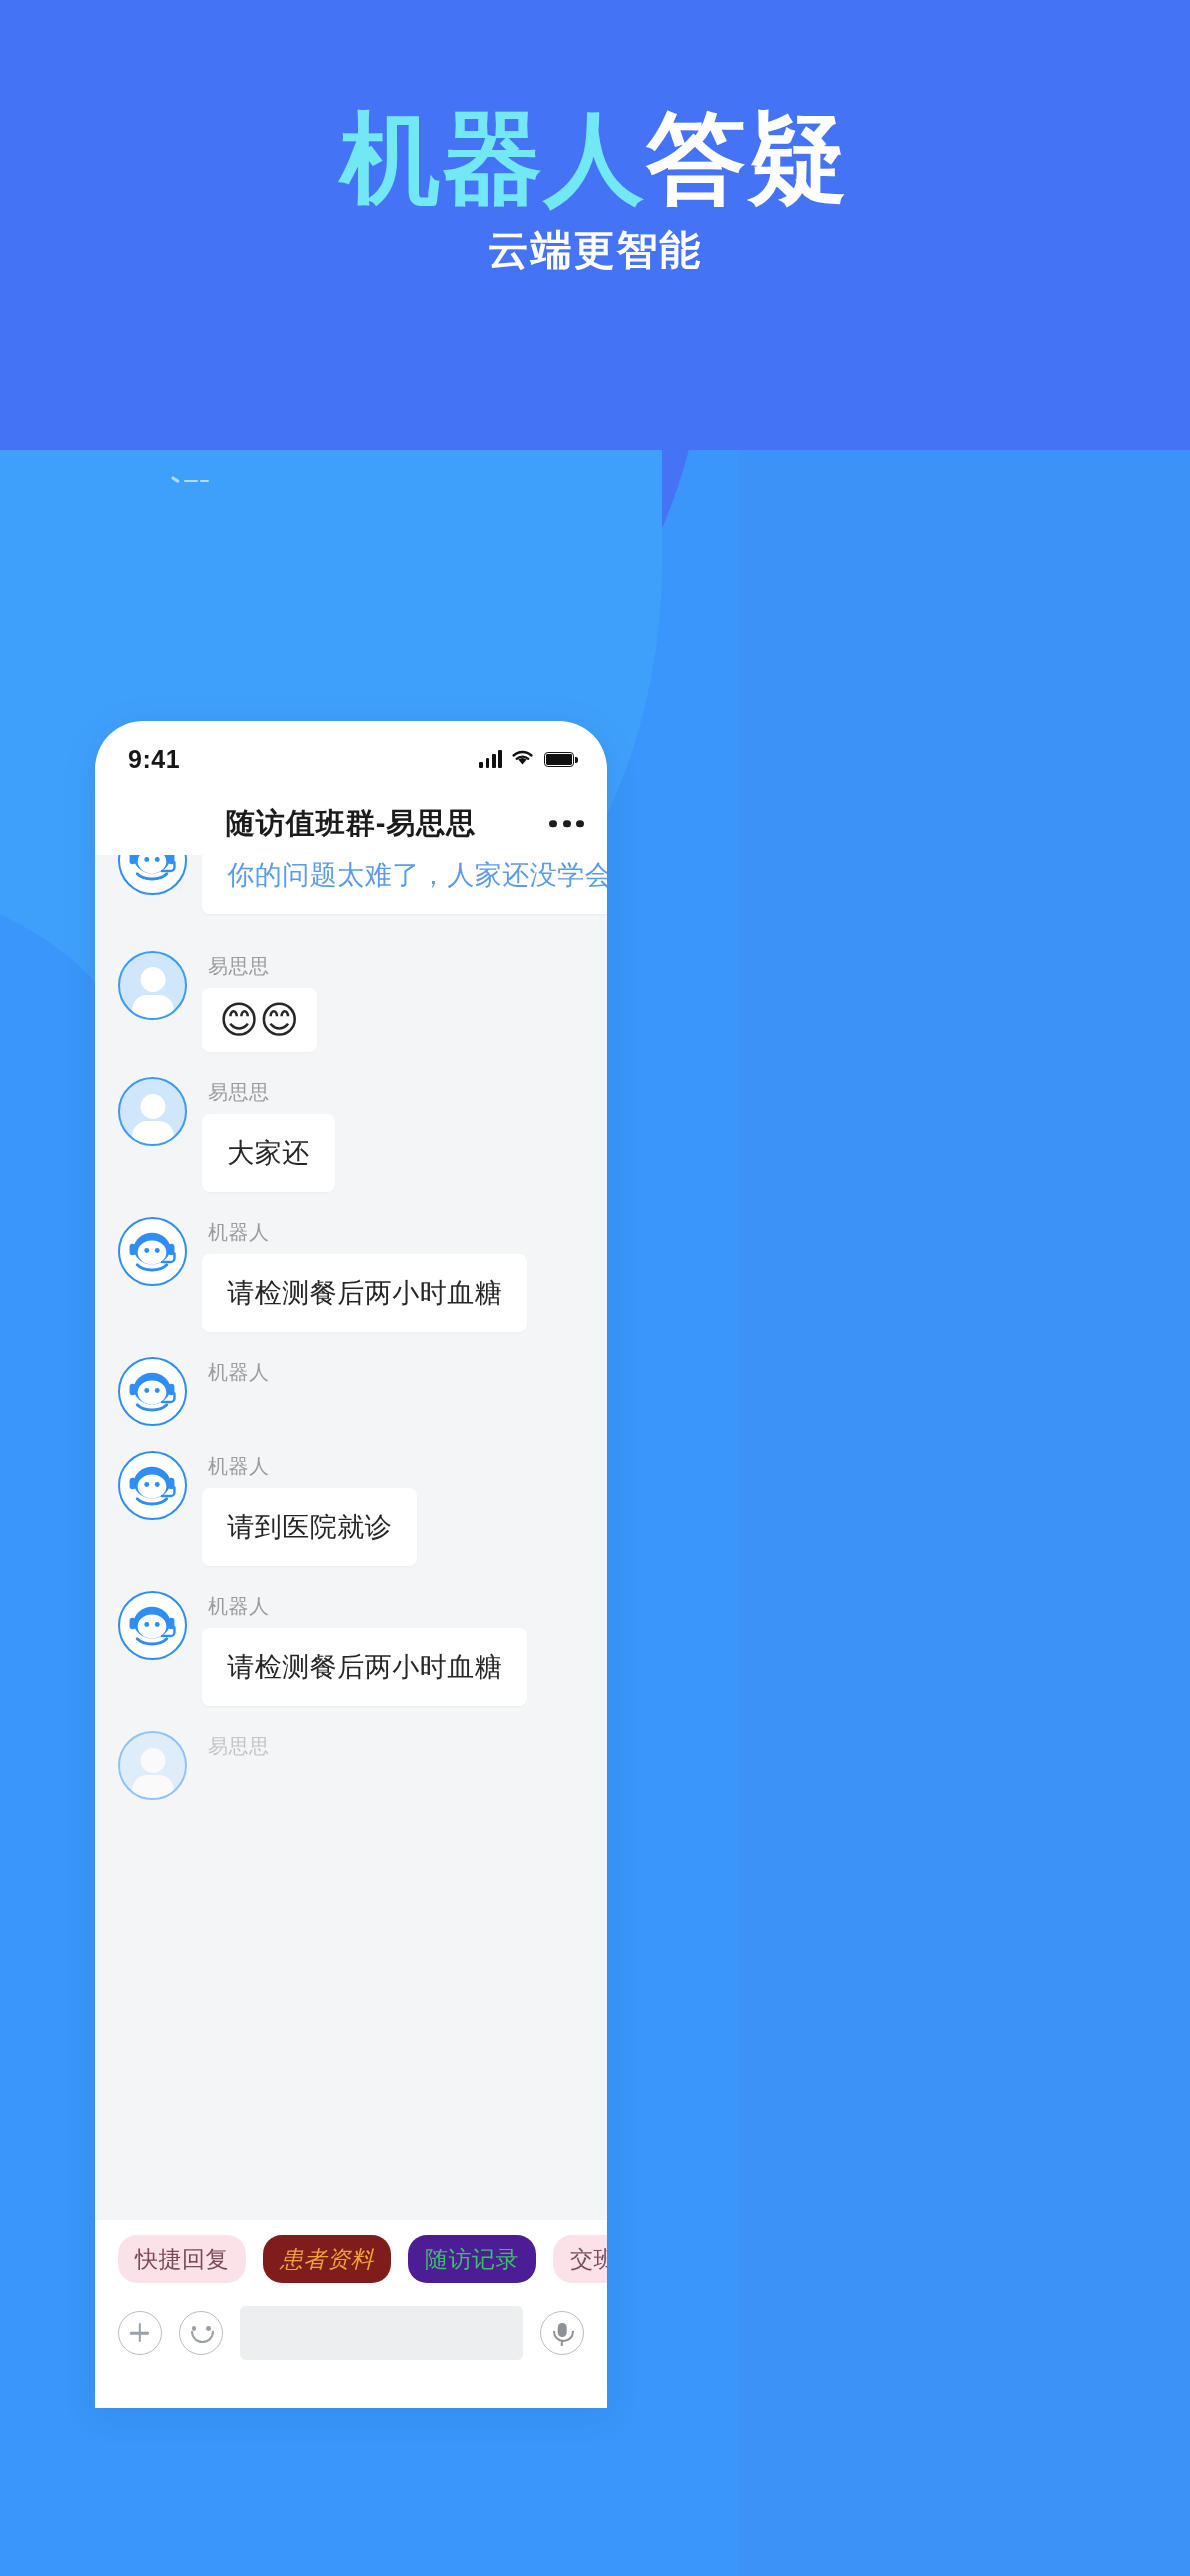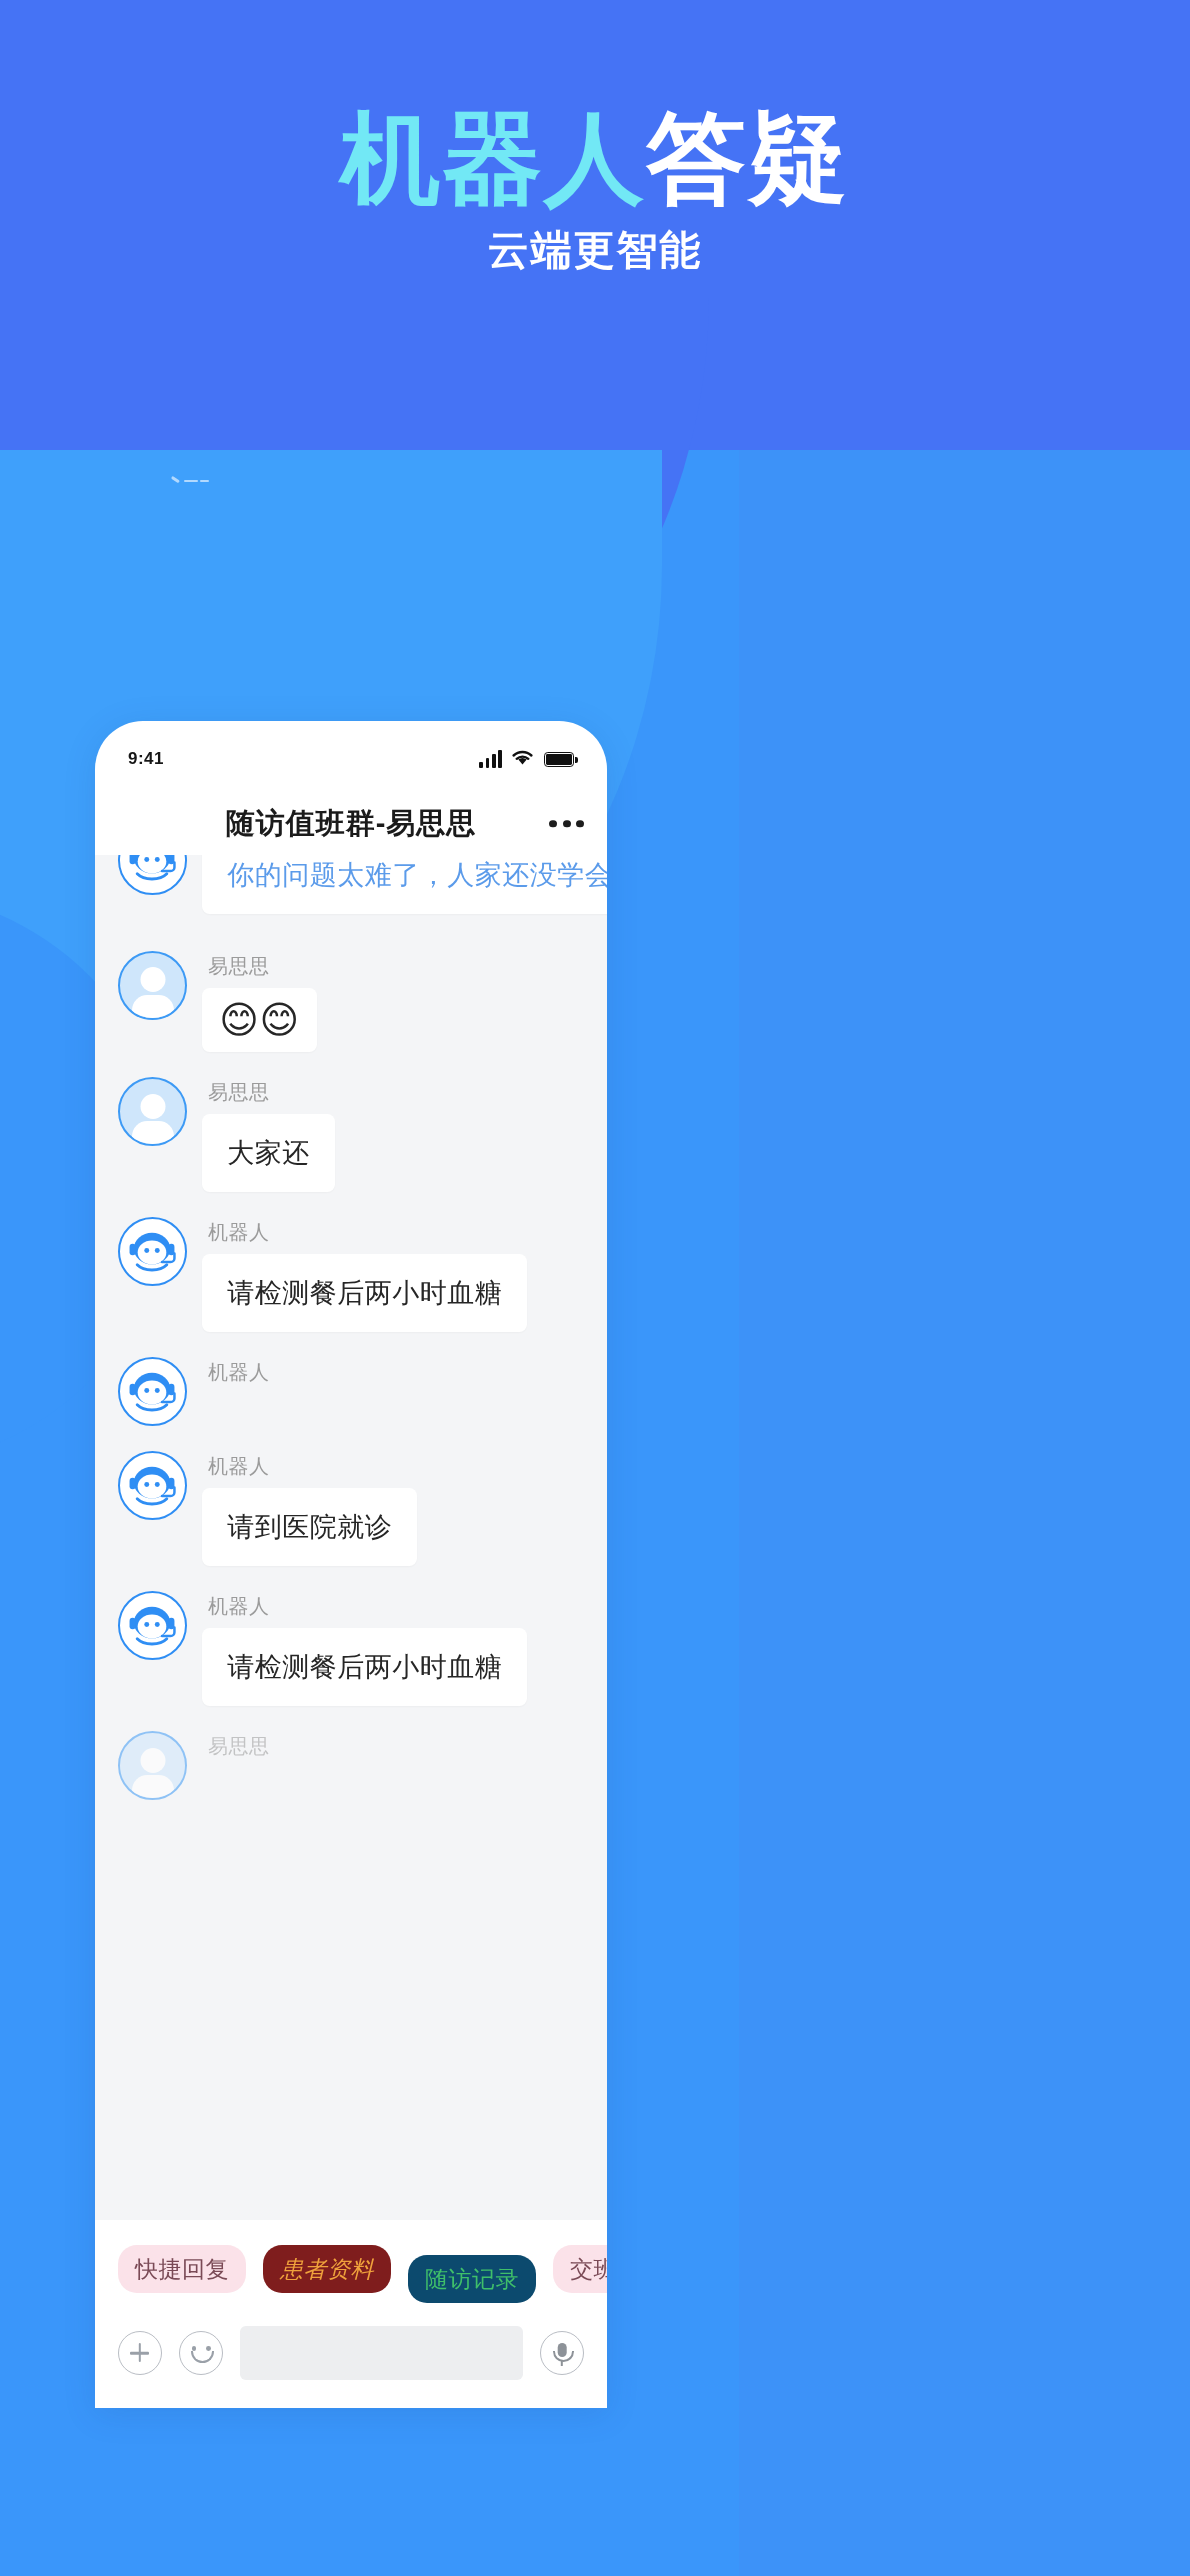--- a/index.html
+++ b/index.html
@@ -131,21 +131,21 @@
 
   .statusbar {
     position: relative;
     height: 71px;
     display: flex;
     align-items: center;
     padding: 5.8px 33px 0 33px;
     box-sizing: border-box;
   }
   .statusbar .clock {
-    font-size: 17px;
+    font-size: 25px;
     font-weight: bold;
     color: #171717;
     letter-spacing: 0.5px;
   }
   .statusbar .sb-right {
     margin-left: auto;
     display: flex;
     align-items: center;
     gap: 8.6px;
   }
@@ -312,21 +312,21 @@
   }
   .chip {
     font-size: 23px;
     padding: 8.6px 17px;
     border-radius: 19px;
     letter-spacing: 0.5px;
     white-space: nowrap;
   }
   .chip.pink   { background: #FBE2E9; color: #7A4A56; }
   .chip.orange { background: #7f1d1d; color: #F0A23C; font-style: italic; }
-  .chip.green  { background: #0c4a6e; color: #3FBF6A; margin-top: 20px; }
+  .chip.green  { background: #4c1d95; color: #3FBF6A; }
 
   
   .inputbar {
     display: flex;
     align-items: center;
     gap: 17px;
     padding: 13.4px 23px 25px 23px;
     background: #FFFFFF;
   }
   .round-btn {

